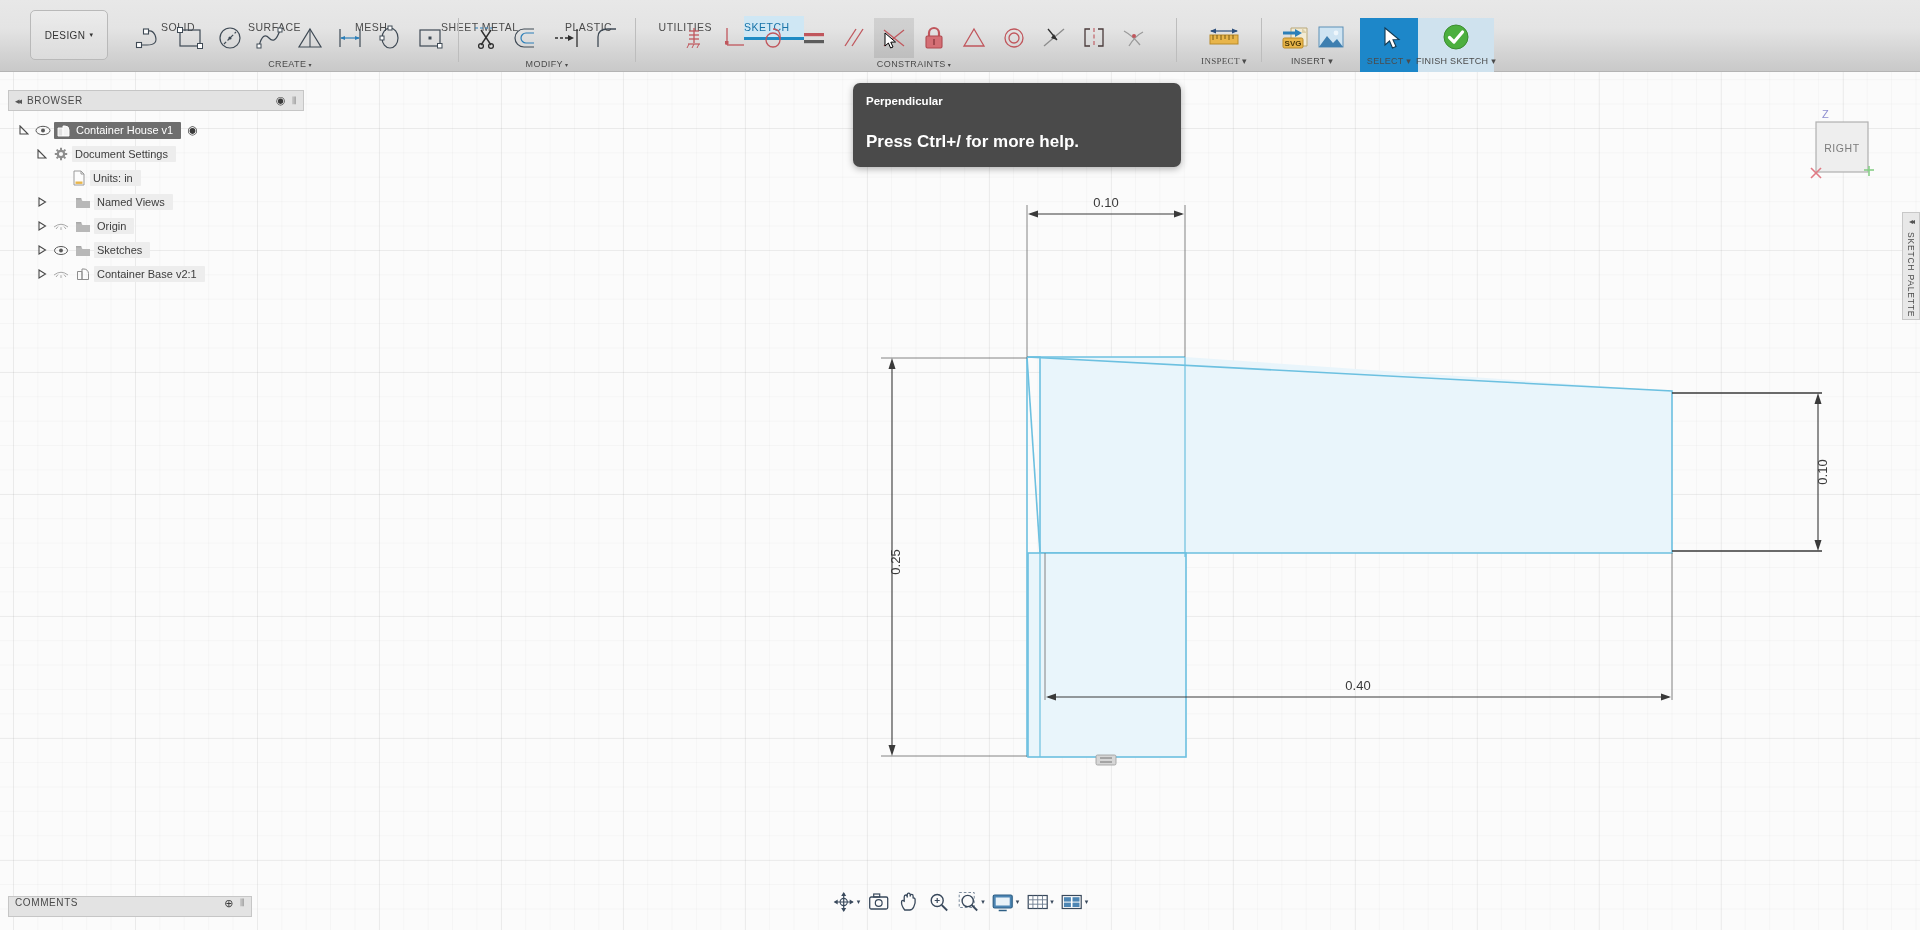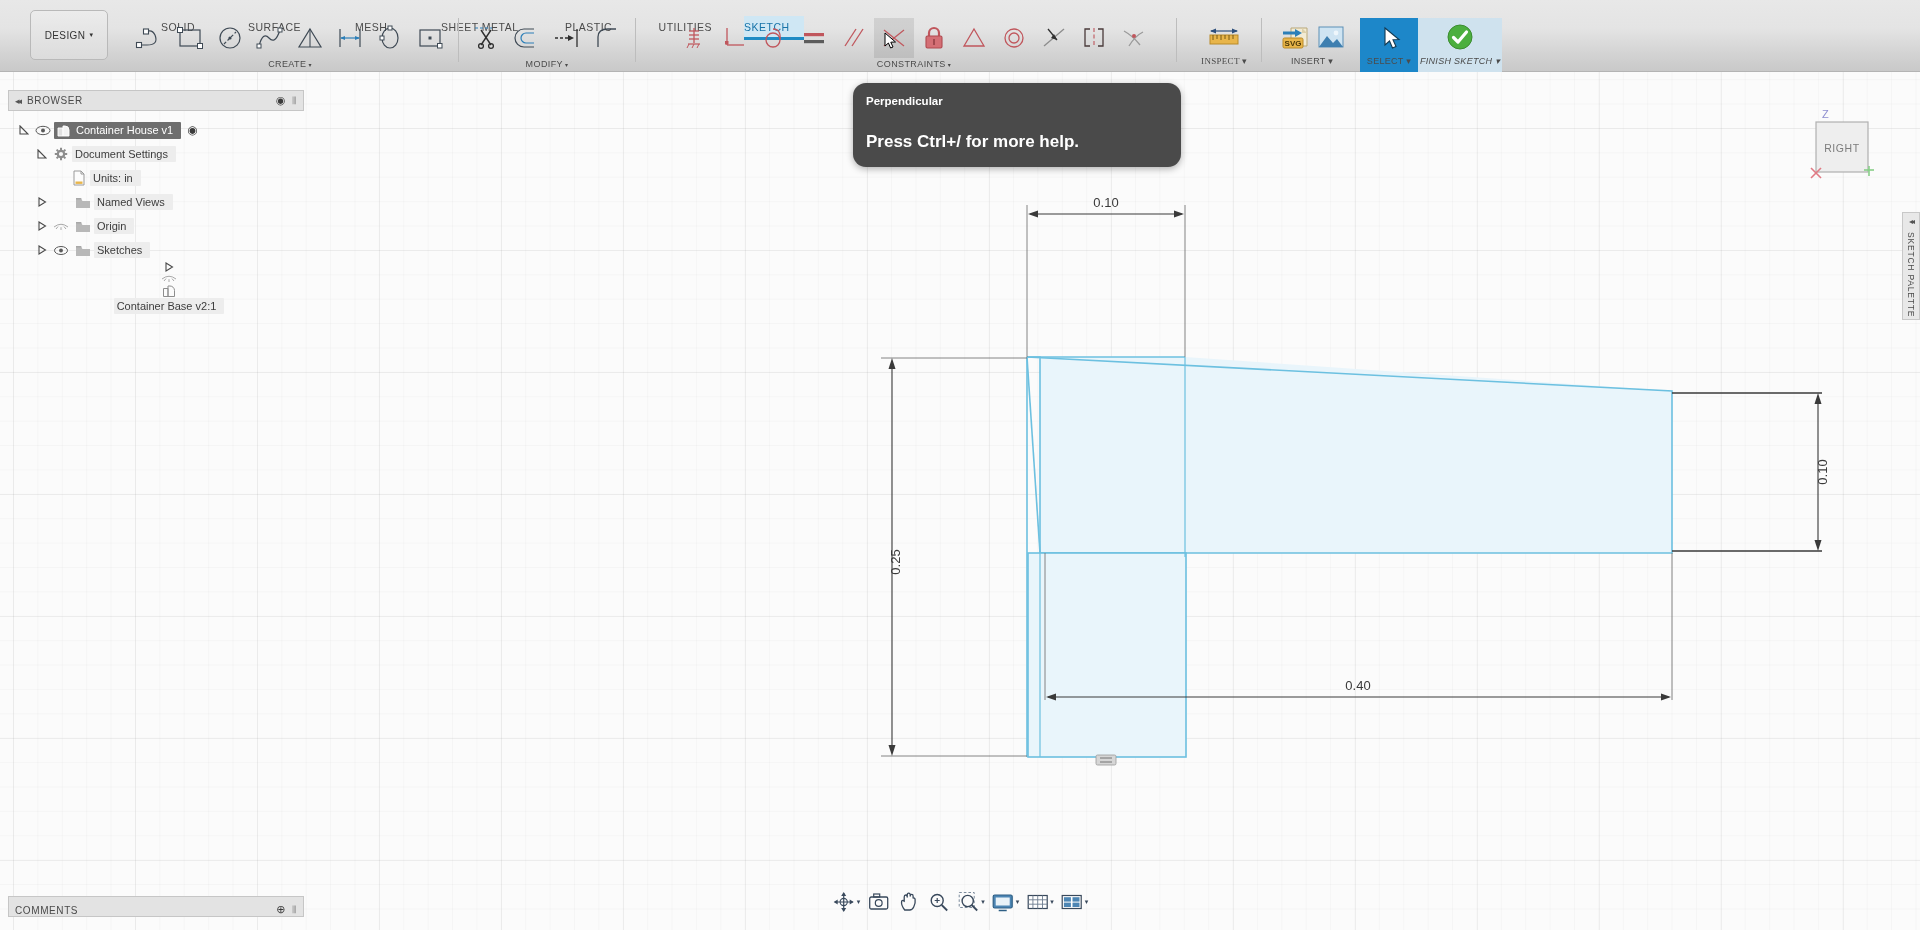--- a/index.html
+++ b/index.html
@@ -114,21 +114,21 @@
   .tw { width: 16px; display: flex; align-items: center; justify-content: center; cursor: pointer; }
   .tlabel { padding: 2px 8px 2px 3px; background: #ededed; border-radius: 1px; white-space: nowrap;}
   .tnode.sel .tlabel { background: #6e6e6e; color: #fff; }
   .tico { width: 22px; display: flex; align-items: center; justify-content: center; }
 
   
   #tooltip {
     position: absolute; left: 853px; top: 83px;
     width: 328px;
     background: #4a4a4a; color: #fff;
-    border-radius: 13px;
+    border-radius: 7px;
     padding: 10px 13px 13px 13px;
     font-size: 11.5px; line-height: 1.45;
     z-index: 60;
     box-shadow: 0 2px 7px rgba(0,0,0,.3);
   }
   #tooltip .tt-title { font-weight: bold; font-size: 11.5px; margin-bottom: 10px; }
   #tooltip .tt-body { font-weight: bold; font-size: 11.3px; }
   #tooltip .tt-help { font-weight: bold; font-size: 17px; margin-top: 20px; }
 
   
@@ -155,23 +155,23 @@
   #navbar {
     position: absolute; left: 50%; transform: translateX(-50%);
     bottom: 14px; height: 28px;
     display: flex; align-items: center; gap: 2px; z-index: 30;
   }
   #navbar .nb { display: flex; align-items: center; cursor: pointer; padding: 0 2px; }
   #navbar .nbcaret { font-size: 7px; color: #39495c; margin-left: 1px; }
 
   
   #comments {
-    position: absolute; left: 8px; bottom: 13px; width: 296px; height: 21px;
+    position: absolute; left: 8px; bottom: 13px; width: 244px; height: 21px;
     background: #e3e3e3; border: 1px solid #c6c6c6;
-    display: flex; align-items: flex-end; padding: 0 6px;
+    display: flex; align-items: flex-start; padding: 0 6px;
     font-size: 10px; color: #4a4a4a; letter-spacing: .6px; z-index: 20;
   }
   #comments .sp { flex: 1; }
   #comments .dot { font-size: 11px; color: #3b3b3b; margin-right: 6px; }
   #comments .grip { color: #8a8a8a; font-size: 10px; }
 
   .dim-text { font-family: "Liberation Sans", sans-serif; font-size: 13px; fill: #3a3a3a; }
   .cursor-arrow { position: absolute; z-index: 70; }
 </style>
 </head>
@@ -505,21 +505,21 @@
           <svg width="30" height="30" viewBox="0 0 30 30">
             <path d="M11,6 L11,23 L15.5,19 L18.5,26 L22,24.4 L19,17.8 L25,17.5 Z" fill="#ffffff" stroke="#123a52" stroke-width="1.1"></path>
           </svg>
         </div>
         <div class="bl">
           <span>SELECT</span>
           <span>▾</span>
         </div>
       </div>
 
-      <div class="big-btn btn-finish" style="width:84px;font-style:italic;">
+      <div class="big-btn btn-finish" style="width:76px;">
         <div class="bi">
           <svg width="34" height="30" viewBox="0 0 34 30">
             <circle cx="17" cy="15" r="12" fill="#4caf3f" stroke="#3b8c30" stroke-width="1"></circle>
             <path d="M10.5,15.5 L15,20 L23.5,10" fill="none" stroke="#ffffff" stroke-width="3.2" stroke-linecap="round" stroke-linejoin="round"></path>
           </svg>
         </div>
         <div class="bl">
           <span>FINISH SKETCH</span>
           <span>▾</span>
         </div>
@@ -654,21 +654,21 @@
         </span>
         <span class="tico">
           <svg width="16" height="13" viewBox="0 0 16 13">
             <path d="M1,3 L6,3 L7.5,5 L15,5 L15,12 L1,12 Z" fill="#b8b8b8"></path>
             <path d="M1,2 L6,2 L7,3.6 L1,3.6 Z" fill="#a8a8a8"></path>
           </svg>
         </span>
         <span class="tlabel">Sketches</span>
       </div>
 
-      <div class="tnode" style="padding-left:26px;flex-direction:column;">
+      <div class="tnode" style="padding-left:26px;">
         <span class="tw">
           <svg width="10" height="10" viewBox="0 0 10 10">
               <path d="M2,1 L8.5,5 L2,9 Z" fill="none" stroke="#4a4a4a" stroke-width="1.1"></path>
             </svg>
         </span>
         <span class="tico">
           <svg width="16" height="12" viewBox="0 0 16 12">
             <path d="M1,7 Q8,1.5 15,7" fill="none" stroke="#a8a8a8" stroke-width="1"></path>
             <line x1="3" y1="9" x2="5" y2="6.6" stroke="#a8a8a8" stroke-width="1"></line>
             <line x1="8" y1="10" x2="8" y2="7.2" stroke="#a8a8a8" stroke-width="1"></line>

